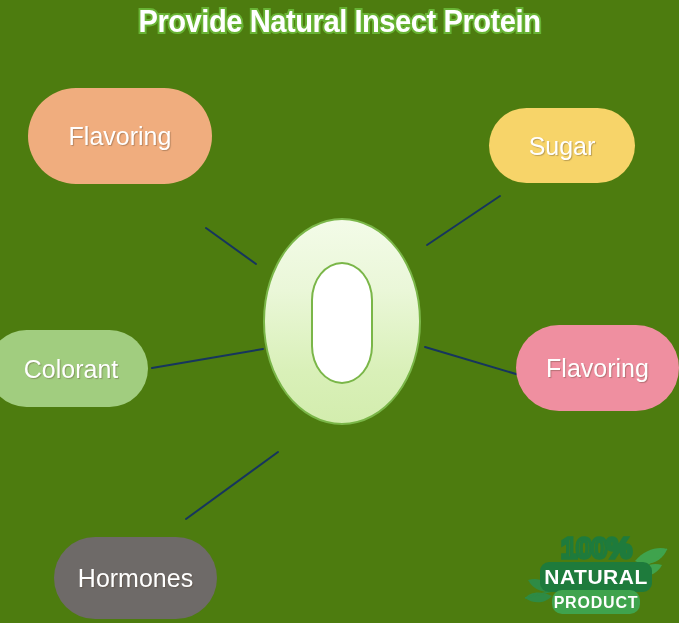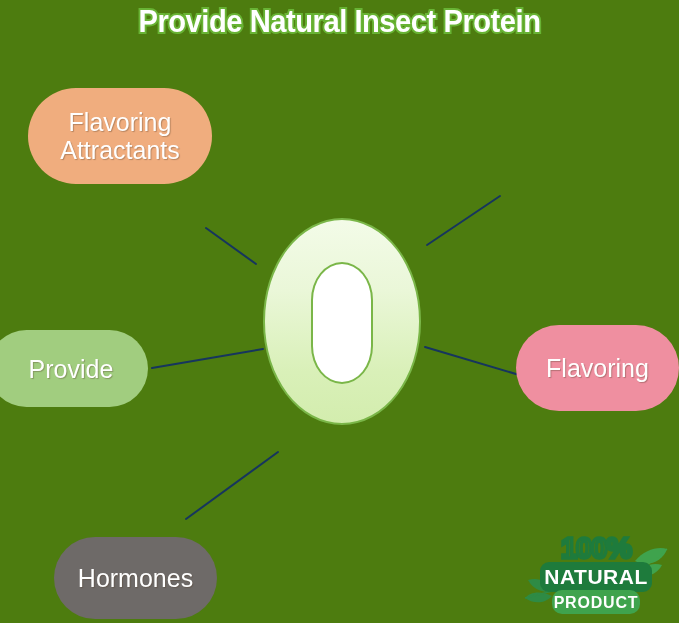--- a/index.html
+++ b/index.html
@@ -181,27 +181,29 @@
 
   <div id="zero-wrap">
     <div id="zero-outer"></div>
     <div id="zero-inner"></div>
   </div>
 
 
   <div class="pill" id="pill-appetite" style="background: rgb(240, 173, 126);">
     <span>
       <span>Flavoring</span><br>
-      <span>Attractants</span>
     </span>
   </div>
 
+  <div class="pill" id="pill-sugar" style="background: rgb(247, 212, 105);">
+    <span>Sugar</span>
+  </div>
 
   <div class="pill" id="pill-colorant" style="background: rgb(161, 205, 127);">
-    <span>Provide</span>
+    <span>Colorant</span>
   </div>
 
   <div class="pill" id="pill-hormones" style="background: rgb(110, 106, 104);">
     <span>Hormones</span>
   </div>
 
   <div class="pill" id="pill-flavoring" style="background: rgb(239, 143, 160);">
     <span>Flavoring</span>
   </div>
 

